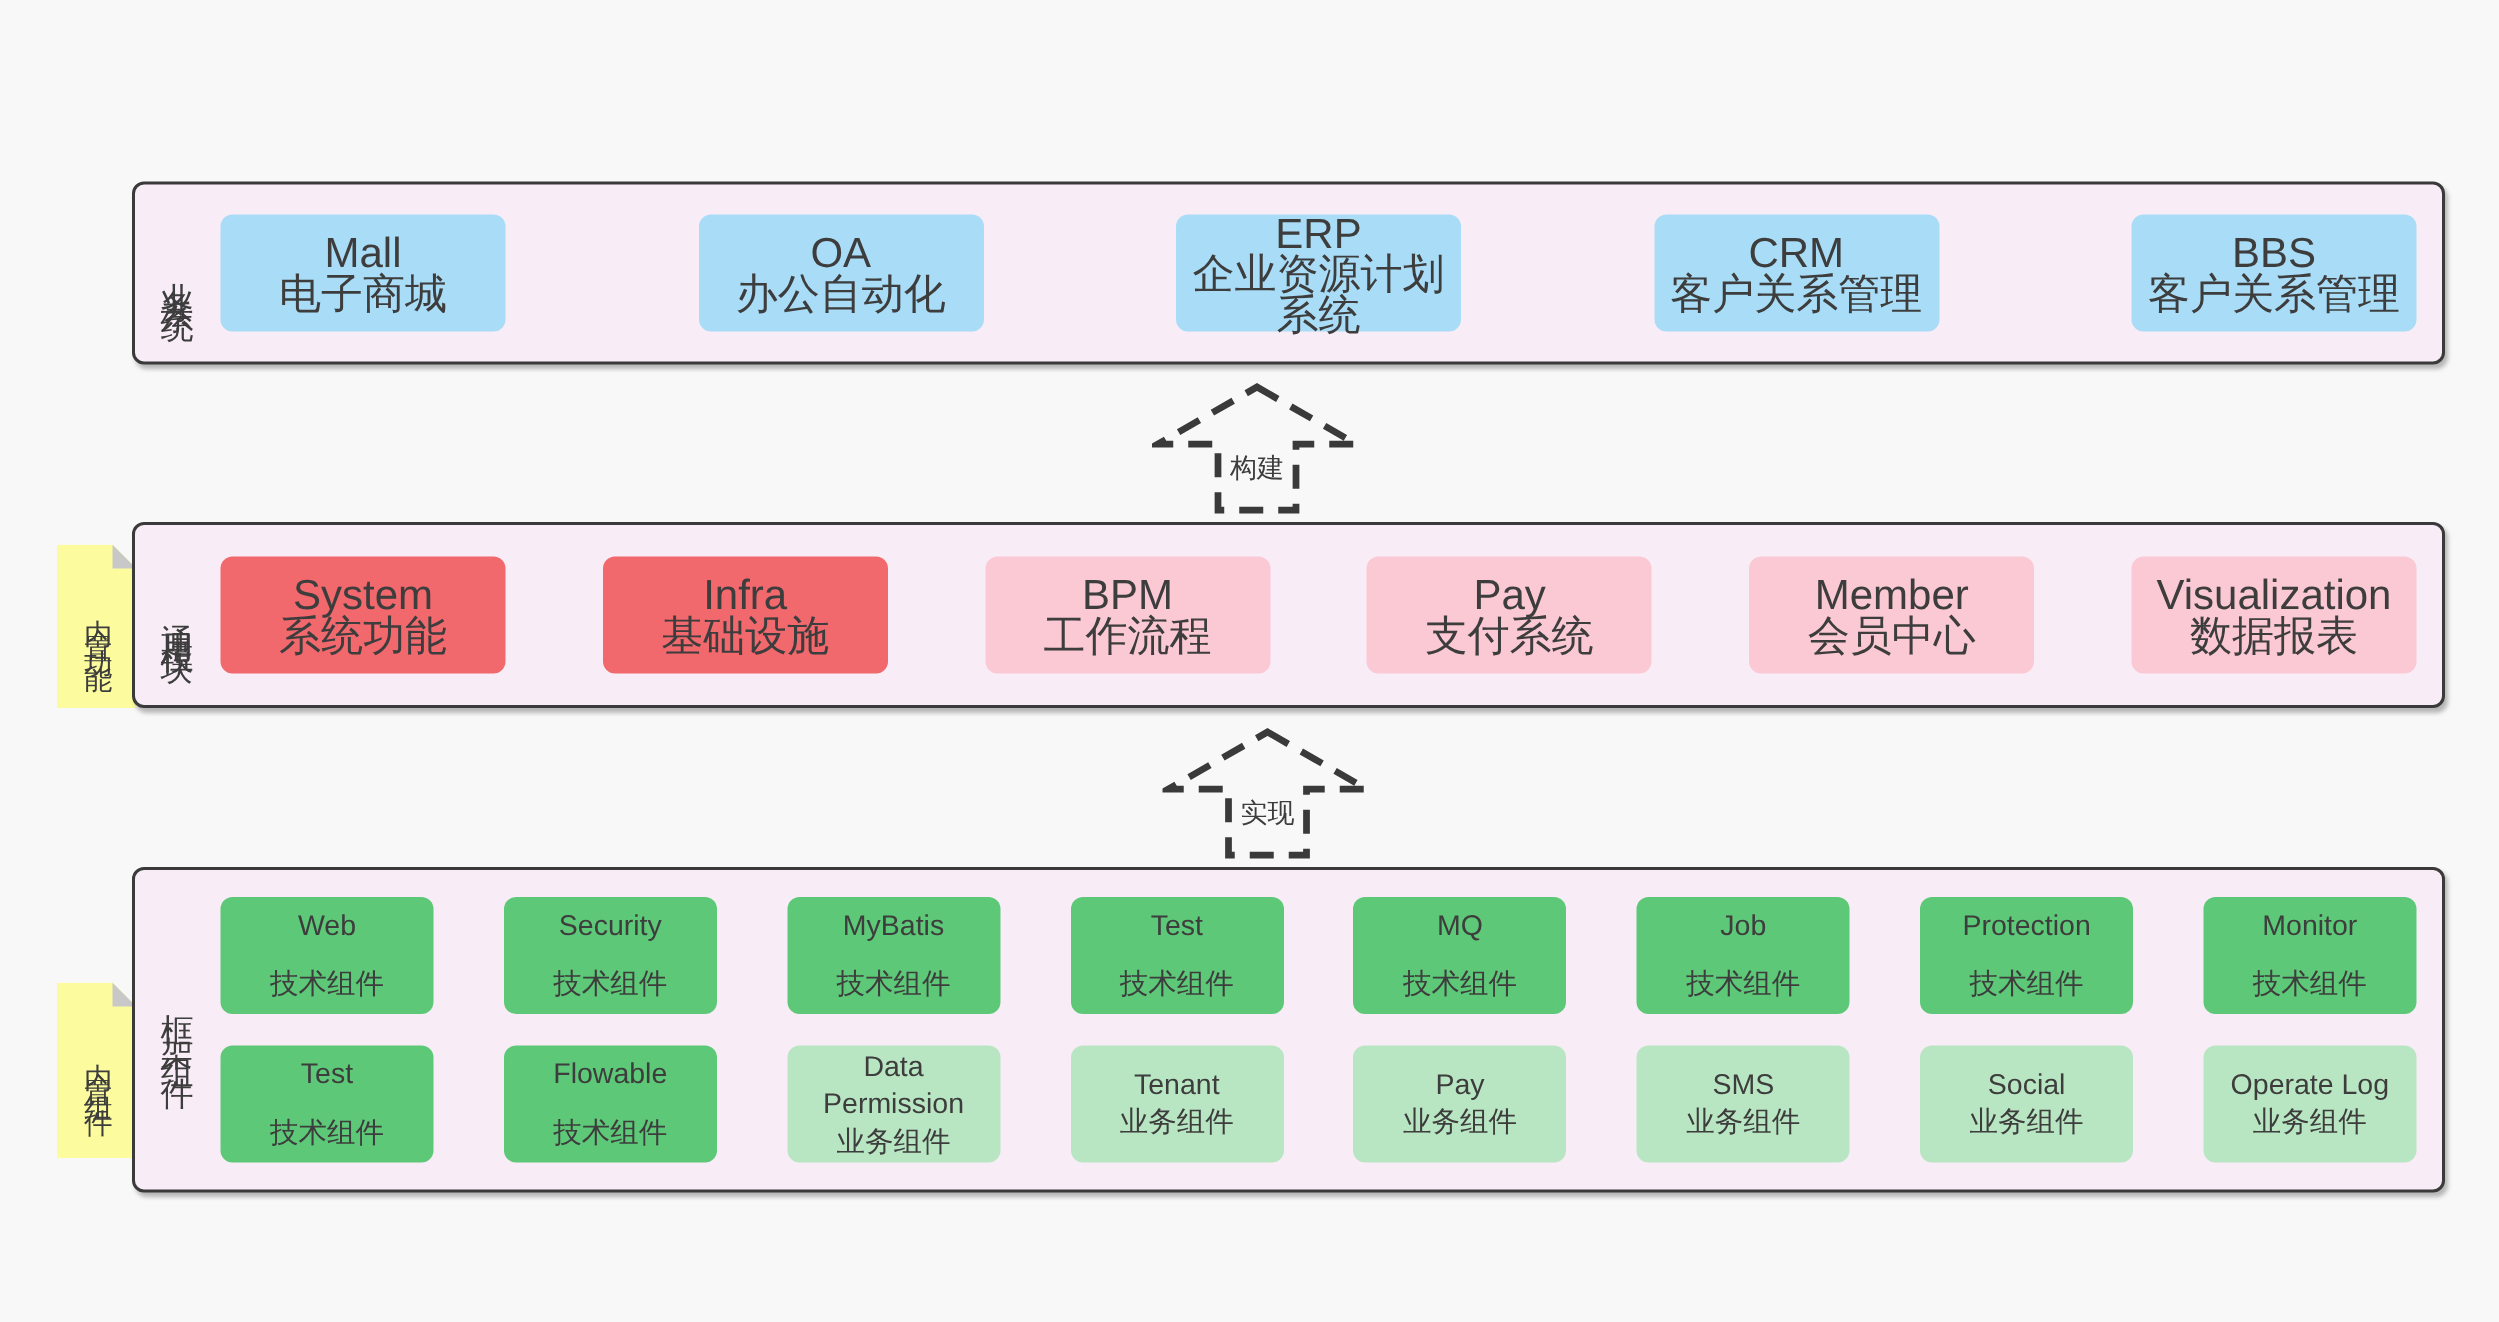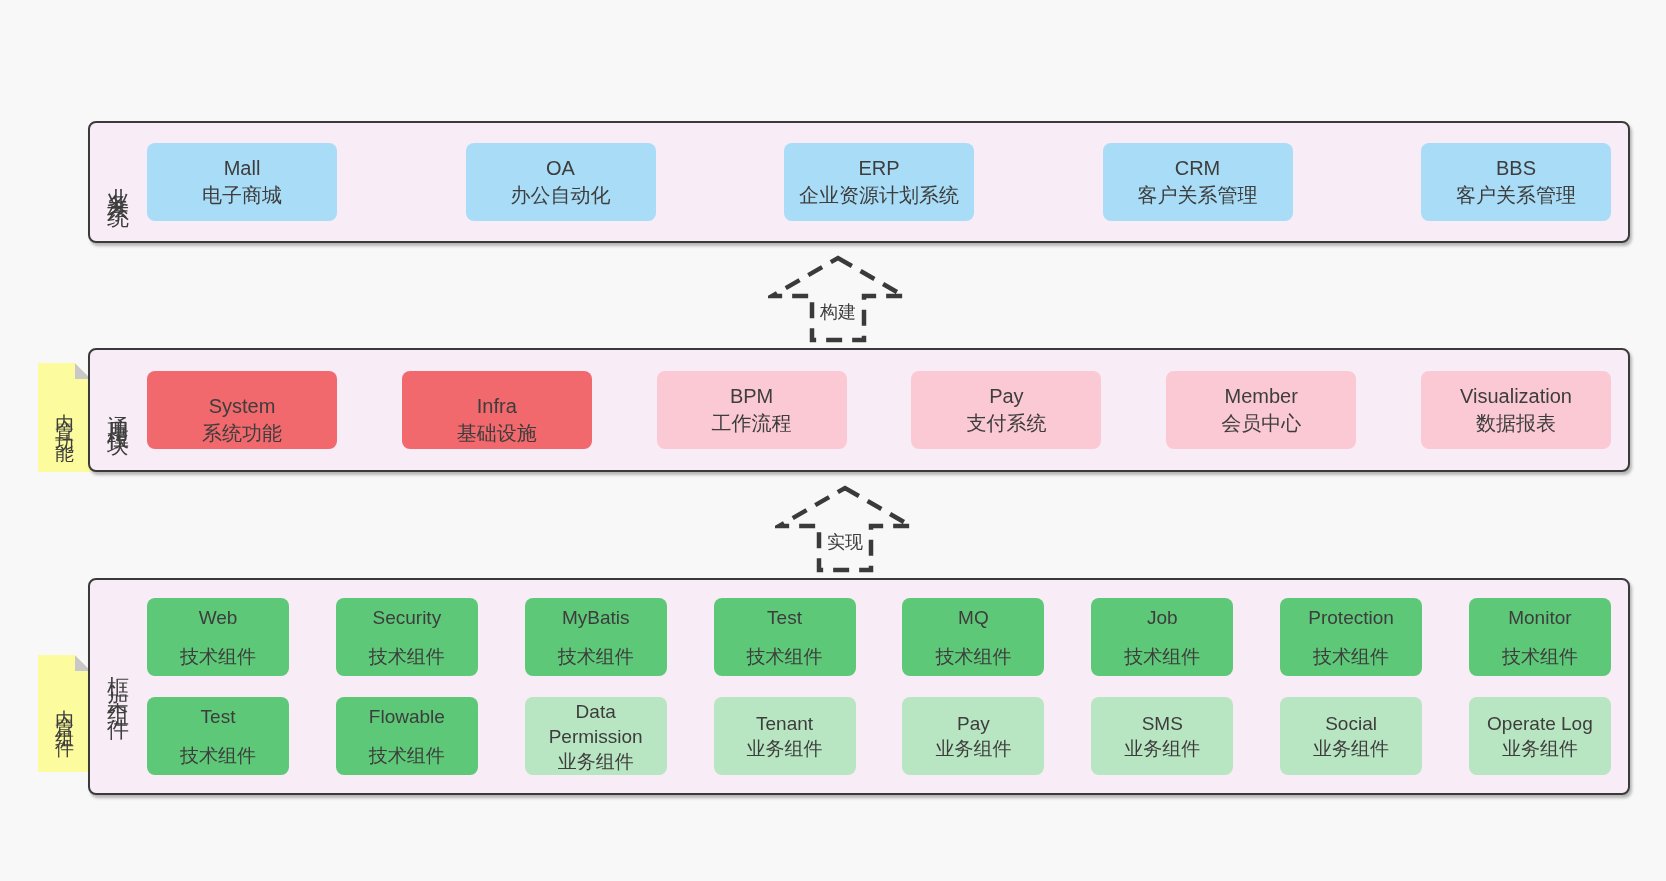--- a/index.html
+++ b/index.html
@@ -44,29 +44,29 @@
     display:flex;flex-direction:column;justify-content:center;
     gap:21px;
   }
   .box-row{
     display:flex;justify-content:space-between;align-items:stretch;
   }
   .box{
     height:78px;border-radius:8px;
     display:flex;flex-direction:column;align-items:center;justify-content:center;
     text-align:center;
-    font-size:20px;line-height:27px;
+    font-size:28px;line-height:27px;
     color:var(--text);
     box-sizing:border-box;
     padding:2px 6px;
   }
   .rows-wide .box{width:190px;}
   .rows-grid .box{width:142px;font-size:19px;line-height:25px;}
   .v-blue{background:var(--box-blue);}
-  .v-red{background:var(--box-red);justify-content:flex-end;}
+  .v-red{background:var(--box-red);}
   .v-pink{background:var(--box-pink);}
   .v-green{background:var(--box-green);gap:14px;}
   .v-green-light{background:var(--box-green-light);}
 
   
   .sticky{
     position:absolute;left:38px;width:53px;
     background:var(--sticky-bg);
     clip-path:polygon(0 0,calc(100% - 16px) 0,100% 16px,100% 100%,0 100%);
     z-index:1;

